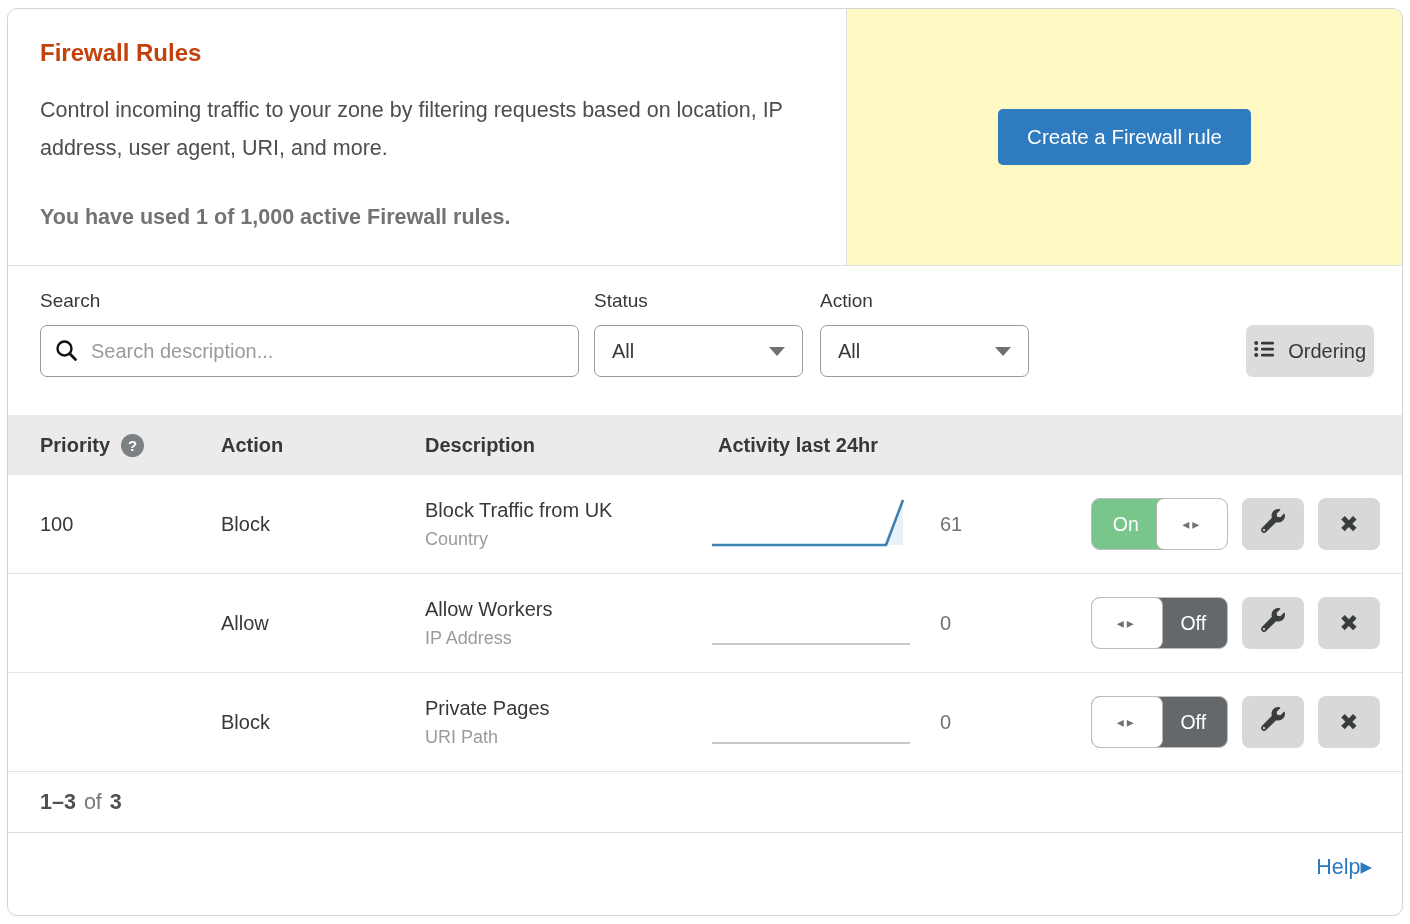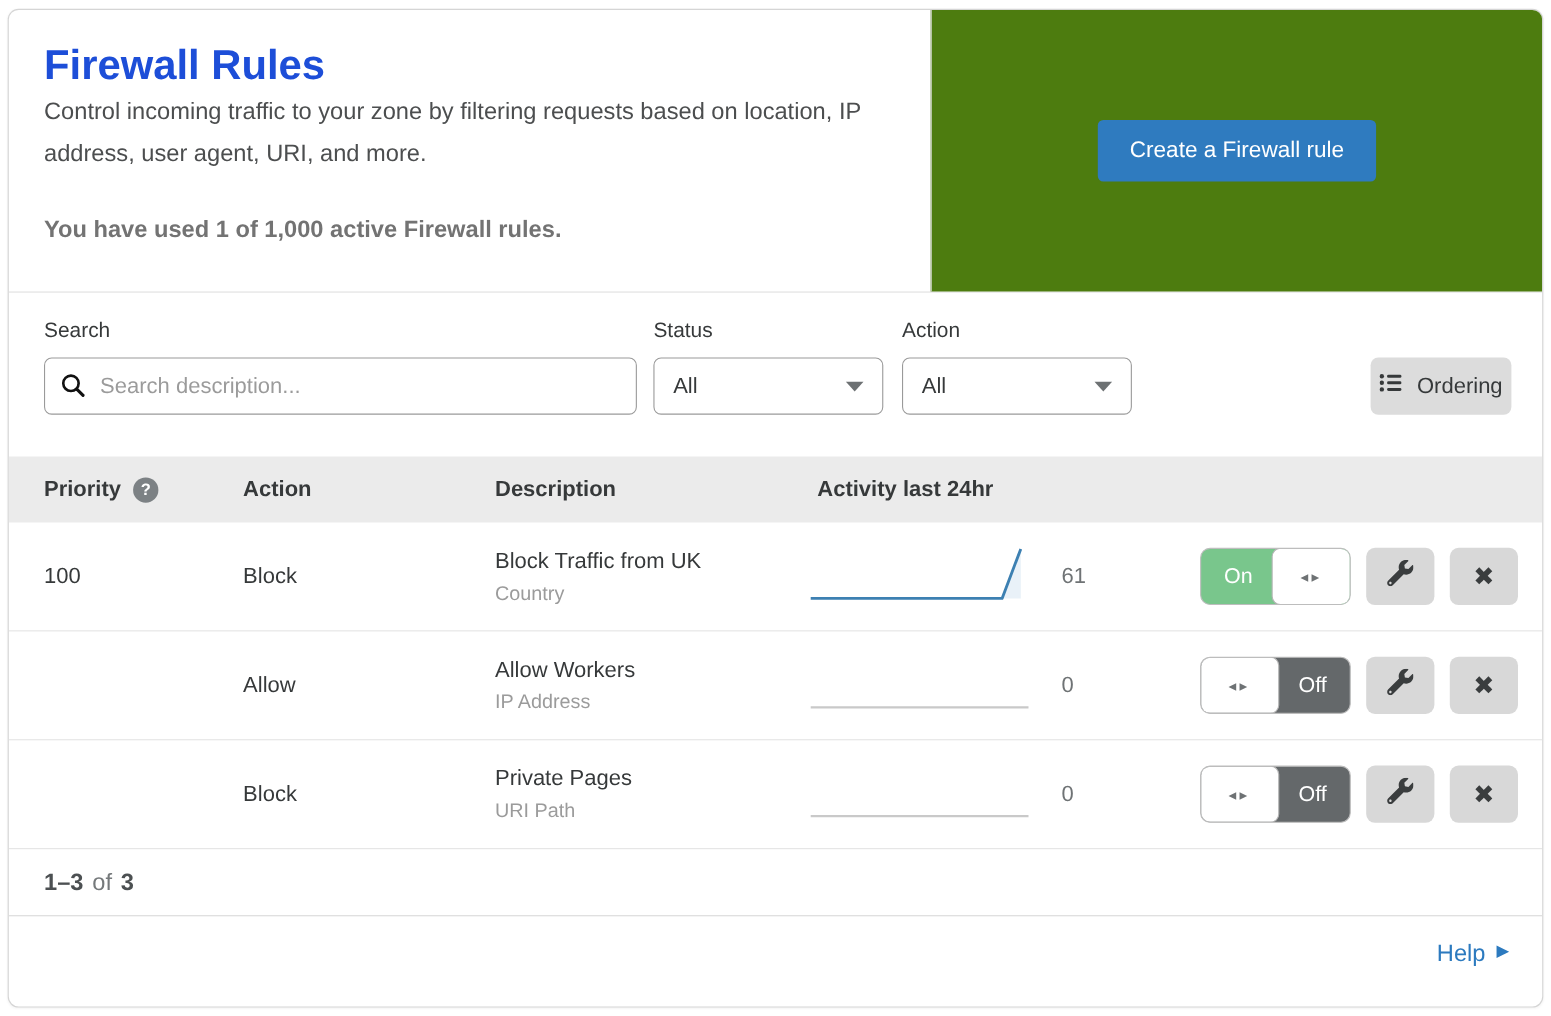--- a/index.html
+++ b/index.html
@@ -6,23 +6,23 @@
   html,body { width:1410px; height:924px; background:#fff;
     font-family:"Liberation Sans", sans-serif; color:#36393a; }
 
   .card { position:absolute; left:7px; top:8px; width:1396px; height:908px;
     background:#fff; border:1px solid #d5d5d5; border-radius:10px;
     overflow:hidden; box-shadow:0 1px 2px rgba(0,0,0,.04); }
 
   
   .hdr { display:flex; height:257px; border-bottom:1px solid #e0e0e0; }
   .hdr-left { width:838px; padding:30px 32px; }
-  .hdr-right { flex:1; background:#4d7c0f; border-left:1px solid #e2e2e2;
+  .hdr-right { flex:1; background:#fef9c3; border-left:1px solid #e2e2e2;
     display:flex; align-items:center; justify-content:center; }
-  .title { font-size:38px; font-weight:bold; color:#1d4ed8; }
+  .title { font-size:24px; font-weight:bold; color:#c2410c; margin-bottom:24px; }
   .desc { font-size:21.5px; color:#4c4e4f; line-height:38px; max-width:770px; }
   .usage { font-size:21.5px; font-weight:bold; color:#737373; margin-top:38px; }
   .btn-primary { background:#2f7bbf; color:#fff; border:none; border-radius:5px;
     font-size:20.5px; padding:16px 29px; cursor:pointer;
     font-family:"Liberation Sans", sans-serif; }
 
   
   .filters { display:flex; align-items:flex-end; padding:24px 28px 38px 32px; }
   .fgroup { display:flex; flex-direction:column; }
   .flabel { font-size:19px; color:#36393a; margin-bottom:13px; }
@@ -43,21 +43,21 @@
     font-size:20px; color:#36393a; cursor:pointer;
     font-family:"Liberation Sans", sans-serif; }
 
   
   .thead { height:60px; background:#ebebeb; display:flex; align-items:center;
     font-weight:bold; font-size:20px; color:#36393a; }
   .row { height:99px; display:flex; align-items:center;
     border-bottom:1px solid #e4e4e4; font-size:20px; }
   .c-priority { width:213px; padding-left:32px; display:flex; }
   .c-action { width:204px; }
-  .c-desc { width:275px;margin-left:25px; }
+  .c-desc { width:275px; }
   .c-spark { width:223px; padding-left:10px; }
   .c-count { width:85px; padding-left:17px; color:#6f7375; }
   .help-badge { width:23px; height:23px; border-radius:50%; background:#7c8184;
     color:#fff; font-size:15px; font-weight:bold; display:inline-flex;
     align-items:center; justify-content:center; margin-left:11px; cursor:pointer; }
   .rule-name { color:#36393a; margin-bottom:7px; }
   .rule-type { font-size:18px; color:#9b9b9b; }
 
   
   .controls { margin-left:auto; display:flex; align-items:center; padding-right:22px; }
@@ -81,21 +81,21 @@
     justify-content:center; cursor:pointer; color:#3a3d3e; font-size:23px; }
 
   
   .foot-count { height:61px; display:flex; align-items:center;
     padding-left:32px; font-size:21.5px; border-bottom:1px solid #d9d9d9; }
   .fc-bold { font-weight:bold; color:#4c5052; }
   .fc-of { color:#75797b; margin:0 8px; }
   .foot-help { height:68px; display:flex; align-items:center;
     justify-content:flex-end; padding-right:30px; }
   .help-link { color:#2c7abf; font-size:21.5px; text-decoration:none;
-    display:flex; align-items:flex-start; gap:10px; cursor:pointer; }
+    display:flex; align-items:center; cursor:pointer; }
   .help-arrow { font-size:15px; }
 </style>
 </head>
 <body>
 
 <div class="card">
 
   <div class="hdr">
     <div class="hdr-left">
       <div class="title">Firewall Rules</div>

